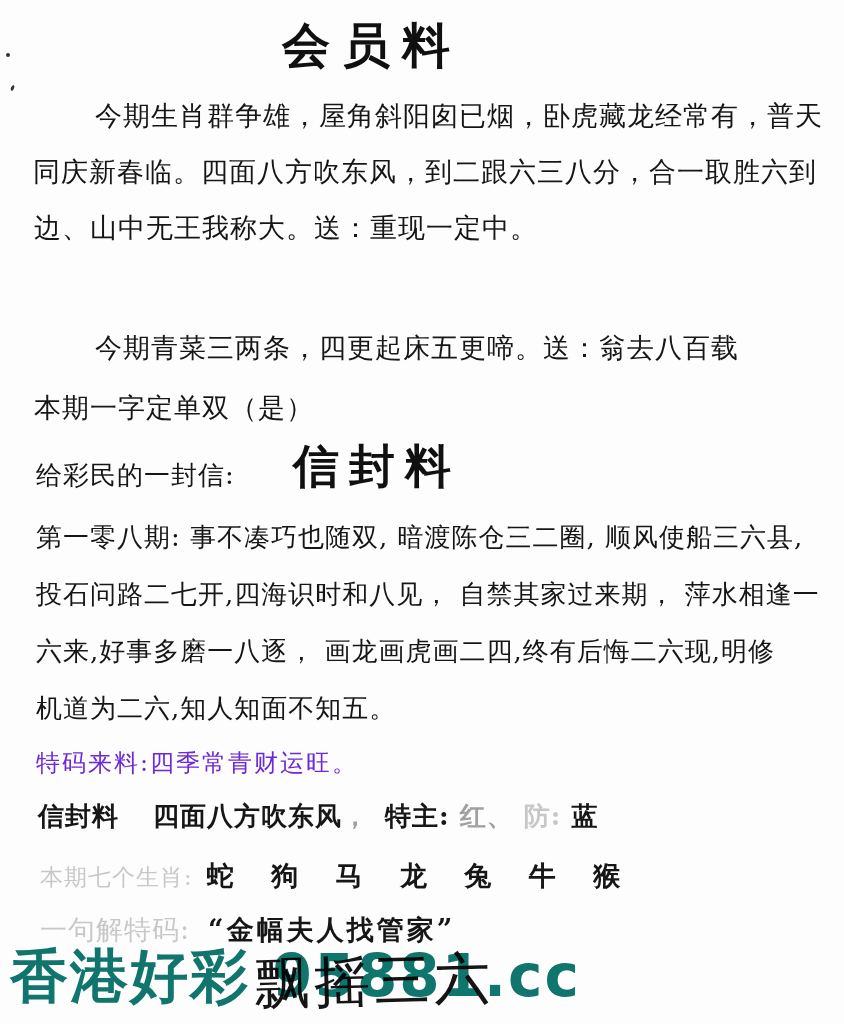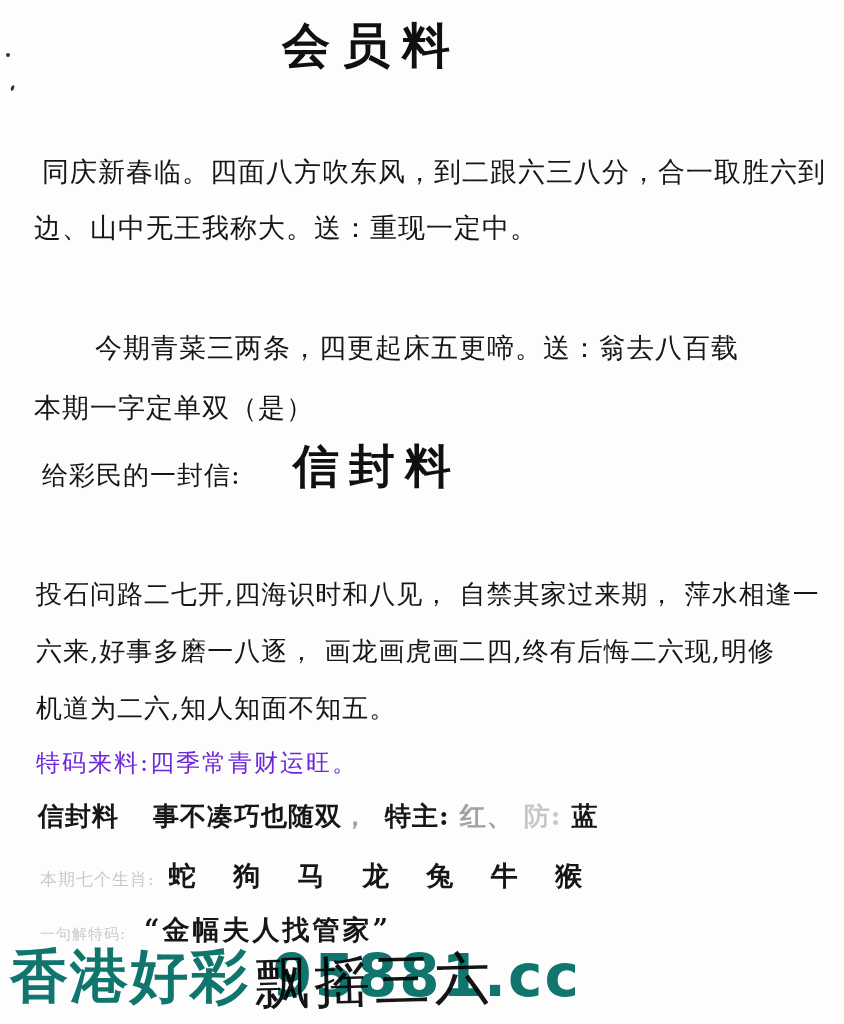--- a/index.html
+++ b/index.html
@@ -53,45 +53,47 @@
 </head>
 <body>
 
 <div class="page">
 
   <div class="speck speck1"></div>
   <div class="speck speck2"></div>
 
   <div class="title-main">会员料</div>
 
-  <div class="line" style="top:154px; left:42px;text-align:center;">同庆新春临。四面八方吹东风，到二跟六三八分，合一取胜六到</div>
+  <div class="line" style="top:98px; left:95px;">今期生肖群争雄，屋角斜阳囱已烟，卧虎藏龙经常有，普天</div>
+  <div class="line" style="top:154px; left:33px;text-align:center;">同庆新春临。四面八方吹东风，到二跟六三八分，合一取胜六到</div>
   <div class="line" style="top:210px; left:34px;">边、山中无王我称大。送：重现一定中。</div>
 
   <div class="line" style="top:330px; left:95px;">今期青菜三两条，四更起床五更啼。送：翁去八百载</div>
   <div class="line" style="top:390px; left:34px;">本期一字定单双（是）</div>
 
-  <div class="line small" style="top:458px; left:36px;margin-left:6px;">给彩民的一封信:</div>
+  <div class="line small" style="top:458px; left:36px;">给彩民的一封信:</div>
   <div class="env-title">信封料</div>
 
+  <div class="line small" style="top:520px; left:36px;">第一零八期: 事不凑巧也随双, 暗渡陈仓三二圈, 顺风使船三六县,</div>
   <div class="line small" style="top:577px; left:36px;">投石问路二七开,四海识时和八见， 自禁其家过来期， 萍水相逢一</div>
   <div class="line small" style="top:634px; left:36px;text-align:center;">六来,好事多磨一八逐， 画龙画虎画二四,终有后悔二六现,明修</div>
   <div class="line small" style="top:691px; left:36px;">机道为二六,知人知面不知五。</div>
 
   <div class="line tema" style="top:747px; left:36px;">特码来料:四季常青财运旺。</div>
 
   <div class="line boldline" style="top:799px; left:38px;">
-    <span>信封料</span><span class="gap-md"></span><span>事不凑巧也随双</span><span class="faint">，</span><span class="gap-sm"></span><span>特主:</span> <span class="faint">红、</span> <span class="vfaint">防:</span> <span>蓝</span>
+    <span>信封料</span><span class="gap-md"></span><span>四面八方吹东风</span><span class="faint">，</span><span class="gap-sm"></span><span>特主:</span> <span class="faint">红、</span> <span class="vfaint">防:</span> <span>蓝</span>
   </div>
 
   <div class="line" style="top:858px; left:40px;">
-    <span class="vfaint" style="font-size:17px;">本期七个生肖:</span><span class="animals">蛇 狗 马 龙 兔 牛 猴</span>
+    <span class="vfaint" style="font-size:23px;">本期七个生肖:</span><span class="animals">蛇 狗 马 龙 兔 牛 猴</span>
   </div>
 
   <div class="line" style="top:912px; left:40px;">
-    <span class="vfaint" style="font-size:15px;">一句解特码:</span><span class="quote">“金幅夫人找管家”</span>
+    <span class="vfaint" style="font-size:27px;">一句解特码:</span><span class="quote">“金幅夫人找管家”</span>
   </div>
 
   <div class="watermark" style="color: #0f766e;">
     <span>香港好彩</span>
     <span>95881.cc</span>
   </div>
   <div class="overlay-hand">飘摇三六</div>
 
 </div>
 

